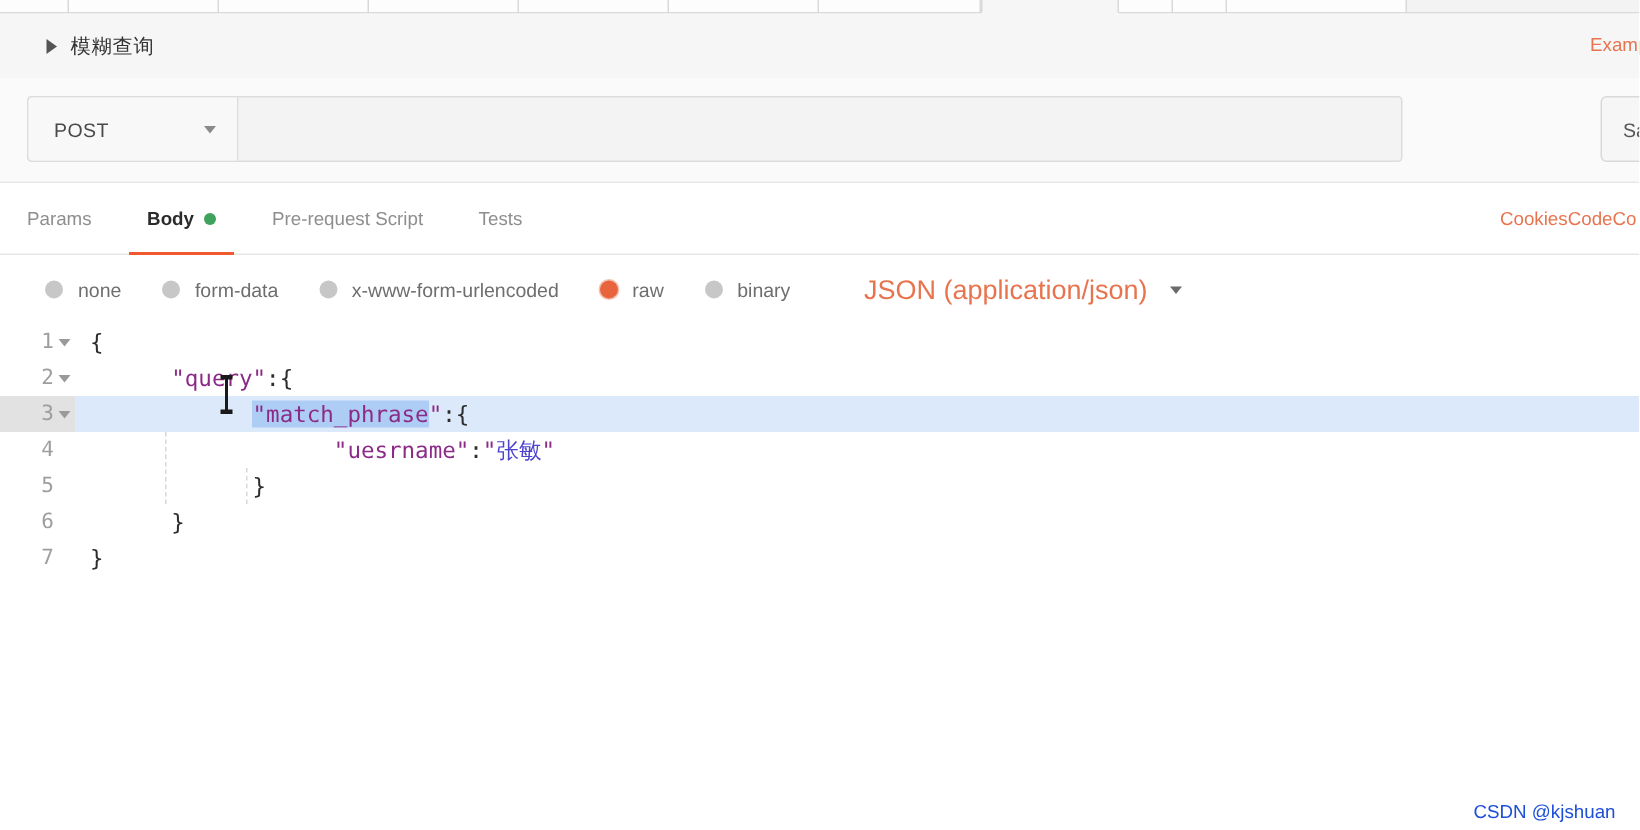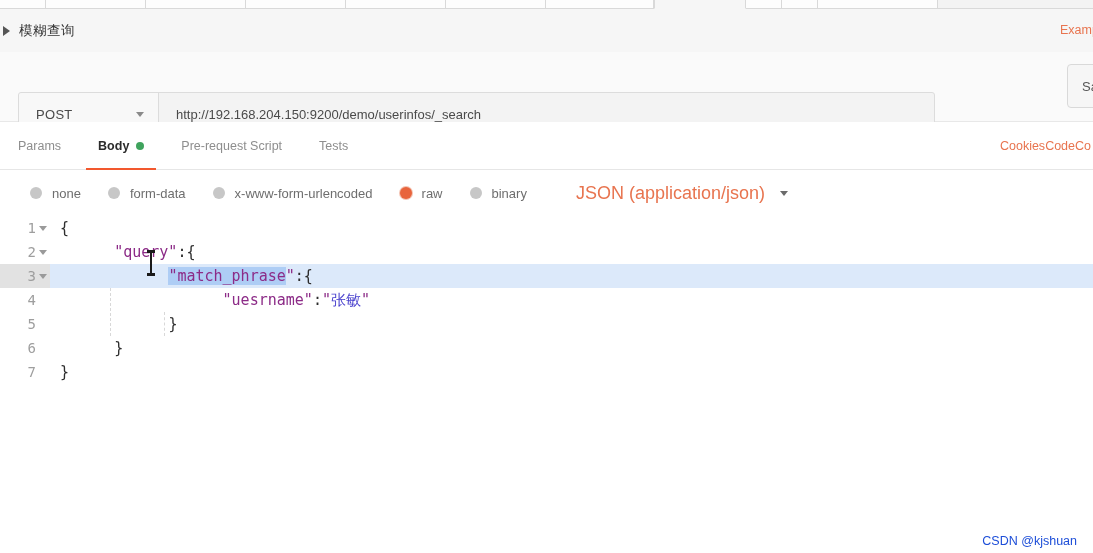--- a/index.html
+++ b/index.html
@@ -16,31 +16,31 @@
     display:flex; background:#f1f1f1; }
   .top-strip .cell { height:9px; background:#fdfdfd;
     border-right:1px solid #d9d9d9; border-bottom:1px solid #d9d9d9; }
   .top-strip .cell.first { border-left:none; }
   .top-strip .cell.active { background:#f6f6f6; border-bottom:1px solid #f6f6f6; border-left:1px solid #d9d9d9; }
   .top-strip .filler { flex:1; background:#f3f3f3; border-bottom:1px solid #d9d9d9; }
 
   
   .coll-header { position:absolute; left:0; top:9px; width:1093px; height:43px;
     background:#f6f6f6; display:flex; align-items:center; }
-  .coll-toggle { display:flex; align-items:center; gap:9px; padding-left:3px; cursor:default; }
+  .coll-toggle { display:flex; align-items:center; gap:9px; padding-left:31px; cursor:default; }
   .tri-right { width:0; height:0; border-top:5px solid transparent; border-bottom:5px solid transparent;
     border-left:7px solid #555; }
   .coll-title { font-size:13.5px; color:#333; letter-spacing:0.5px; }
   .examples-link { position:absolute; left:1060px; top:14px; font-size:12.5px; color:#e8744f; white-space:nowrap; }
 
   
   .url-row { position:absolute; left:0; top:52px; width:1093px; height:70px;
     background:#fafafa; border-bottom:1px solid #e8e8e8; }
   .req-control { position:absolute; left:18px; top:12px; width:917px; height:44px;
-    display:flex; border:1px solid #dcdcdc; border-radius:3px; background:#f3f3f3;margin-top:28px; }
+    display:flex; border:1px solid #dcdcdc; border-radius:3px; background:#f3f3f3; }
   .method-select { width:140px; display:flex; align-items:center; background:#f8f8f8;
     border-right:1px solid #dcdcdc; border-radius:3px 0 0 3px; padding:0 14px 0 17px; cursor:pointer; }
   .method-label { font-size:13px; color:#494949; letter-spacing:0.3px; }
   .caret-down { width:0; height:0; border-left:4.5px solid transparent; border-right:4.5px solid transparent;
     border-top:5px solid #8a8a8a; margin-left:auto; }
   .url-input { flex:1; display:flex; align-items:center; padding-left:17px;
     font-size:13px; color:#4a4a4a; white-space:nowrap; overflow:hidden; }
   .send-group { position:absolute; left:941px; top:12px; height:44px; display:flex; }
   .send-main { width:89px; background:#2b6fdd; color:#fff; font-size:14px; font-weight:bold;
     display:flex; align-items:center; justify-content:center; border-radius:4px 0 0 4px; cursor:pointer; }
@@ -133,21 +133,20 @@
     </div>
     <span class="examples-link">Examp</span>
   </div>
 
   <div class="url-row">
     <div class="req-control">
       <div class="method-select">
         <span class="method-label">POST</span>
         <span class="caret-down"></span>
       </div>
-      <div class="url-input">http://192.168.204.150:9200/demo/userinfos/_search</div>
     </div>
     <div class="save-btn">Sa</div>
   </div>
 
   <div class="tabs-row">
     <div class="tabs-left" id="req-tabs">
         <div class="req-tab">
           <span>Params</span>
         </div>
         <div class="req-tab active">

